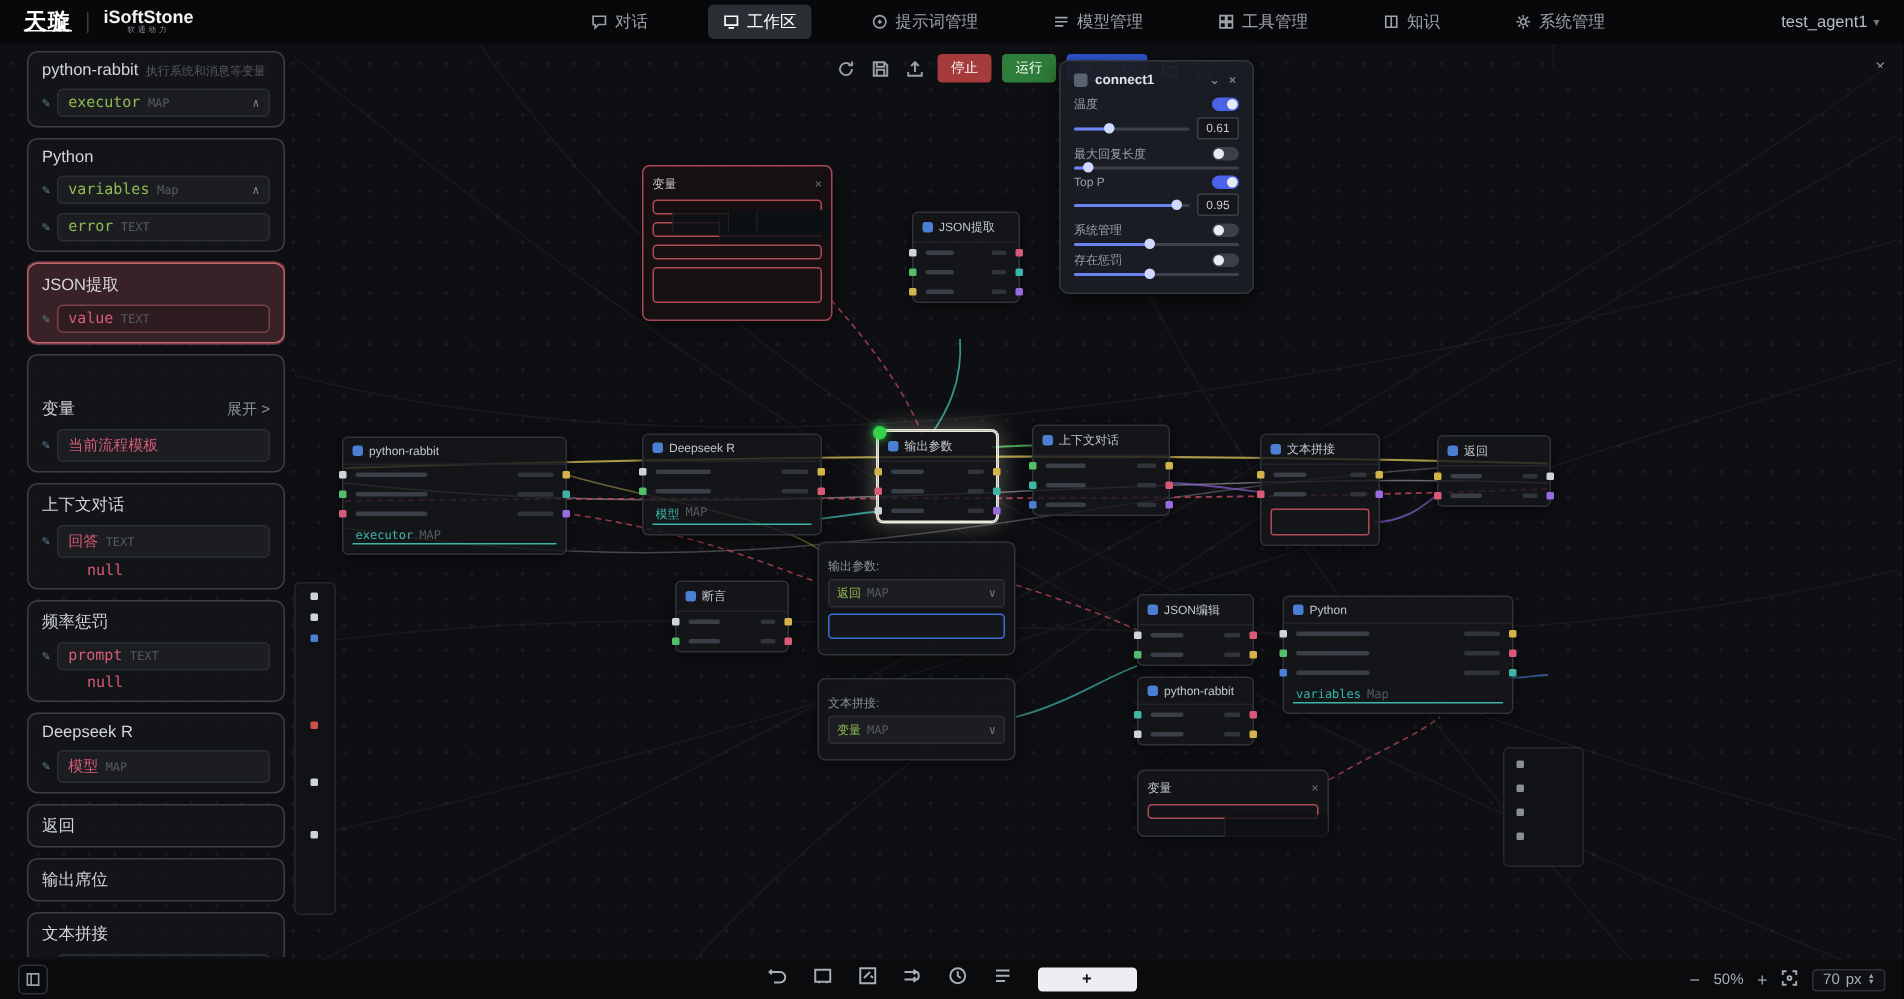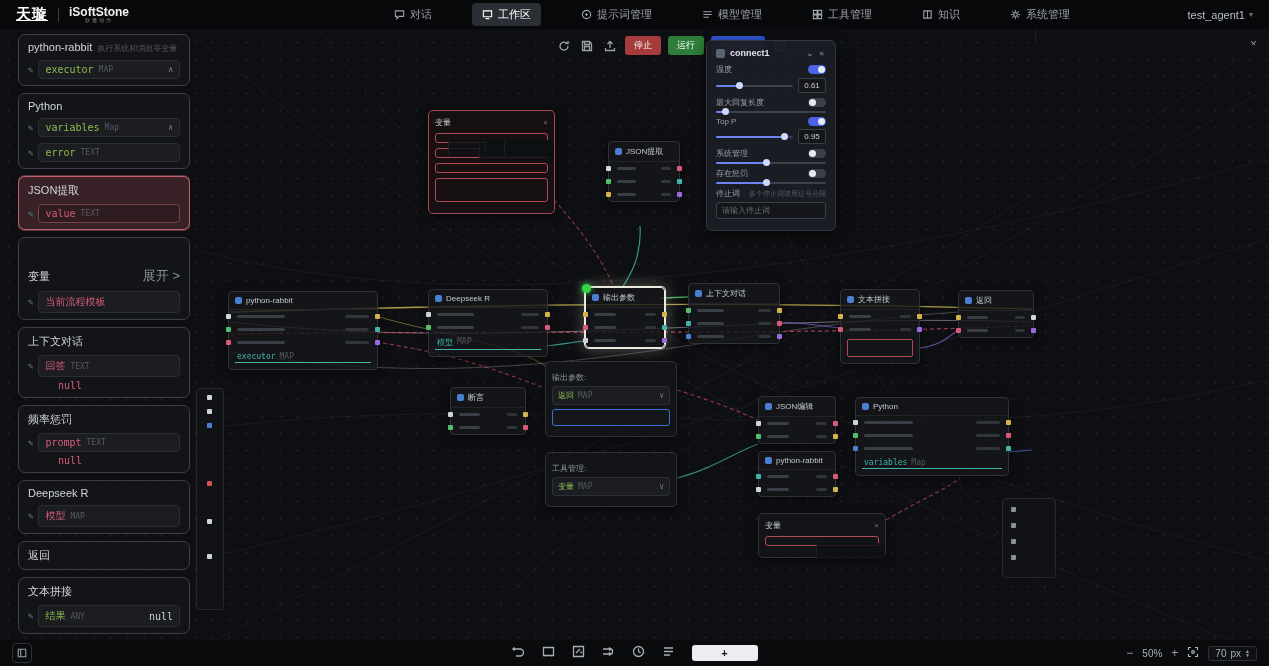--- a/index.html
+++ b/index.html
@@ -88,21 +88,21 @@
   .stop-hint{font-size:7px;color:#565b63;margin-left:4px;}
   .stop-input{margin-top:3px;height:15px;border:1px solid #3a3e46;border-radius:3px;background:#14161a;
               font-size:8px;color:#6a7078;display:flex;align-items:center;padding:0 5px;}
   
   .lbar{position:absolute;left:18px;top:34px;width:172px;bottom:28px;display:flex;flex-direction:column;
         gap:7px;z-index:30;overflow:hidden;}
   .panel{background:#141518f0;border:1px solid #3c3f45;border-radius:7px;padding:6px 9px;flex:none;box-sizing:border-box;}
   .panel.hl{background:#382227;border-color:#c4636e;box-shadow:0 0 0 1px #c4636e66;}
   .ptitle{display:flex;align-items:baseline;gap:5px;font-size:11px;color:#d2d5da;}
   .phint{font-size:8px;color:#54585f;white-space:nowrap;overflow:hidden;text-overflow:ellipsis;}
-  .pexpand{margin-left:auto;font-size:13px;color:#8a9098;white-space:nowrap;margin-top:23px;}
+  .pexpand{margin-left:auto;font-size:10px;color:#8a9098;white-space:nowrap;margin-top:23px;}
   .pfield{display:flex;align-items:center;gap:5px;margin-top:6px;font-family:"DejaVu Sans Mono",monospace;}
   .pencil{color:#5a7f8c;font-size:9px;flex:none;}
   .fwrap{flex:1;background:#1b1d21;border:1px solid #2b2e33;border-radius:4px;padding:3px 6px;
          display:flex;align-items:center;gap:5px;min-width:0;}
   .panel.hl .fwrap{background:#2e1c20;border-color:#7c4049;}
   .pkey{font-size:10px;color:#8fbc4f;white-space:nowrap;}
   .pkey.pink{color:#d75c77;}
   .ptype{font-size:8px;color:#565a61;}
   .pcaret{margin-left:auto;color:#7b818a;font-size:8px;}
   .pnull{font-size:10px;color:#d75c77;margin:3px 0 0 30px;font-family:"DejaVu Sans Mono",monospace;}
@@ -492,21 +492,21 @@
         <div class="cform" style="left: 545px; top: 361px; width: 132px;">
           <div class="flabel">输出参数:</div>
           <div class="fselect">
             <span class="k">返回</span>
             <span class="t">MAP</span>
             <span class="c">∨</span>
           </div>
           <div class="finput blue"></div>
         </div>
         <div class="cform" style="left: 545px; top: 452px; width: 132px;">
-          <div class="flabel">工具管理:</div>
+          <div class="flabel">文本拼接:</div>
           <div class="fselect">
             <span class="k">变量</span>
             <span class="t">MAP</span>
             <span class="c">∨</span>
           </div>
         </div>
         <div class="cform" style="left: 758px; top: 513px; width: 128px;">
           <div class="ftitle">
             <span>变量</span>
             <span class="fx">×</span>
@@ -625,27 +625,20 @@
               <div class="tgl"></div>
             </div>
             <div class="slider">
               <div class="track">
                 <div class="fill" style="width: 45%;"></div>
                 <div class="knob" style="left: 45%;"></div>
               </div>
             </div>
           </div>
         </div>
-      <div class="cfg-row">
-        <div class="cfg-lab">
-          <span>停止词</span>
-          <span class="stop-hint">多个停止词请用逗号分隔</span>
-        </div>
-        <div class="stop-input">请输入停止词</div>
-      </div>
     </div>
   </div>
 
   <div class="lbar" id="lbar">
       <div class="panel">
         <div class="ptitle">
           <span>python-rabbit</span>
           <span class="phint">执行系统和消息等变量</span>
         </div>
         <div class="pfield">
@@ -735,20 +728,25 @@
           <span class="pencil">✎</span>
           <div class="fwrap">
             <span class="pkey pink">模型</span>
             <span class="ptype">MAP</span>
           </div>
         </div>
       </div>
       <div class="panel">
         <div class="ptitle">
           <span>返回</span>
+        </div>
+      </div>
+      <div class="panel">
+        <div class="ptitle">
+          <span>输出席位</span>
         </div>
       </div>
       <div class="panel">
         <div class="ptitle">
           <span>文本拼接</span>
         </div>
         <div class="pfield">
           <span class="pencil">✎</span>
           <div class="fwrap">
             <span class="pkey">结果</span>

